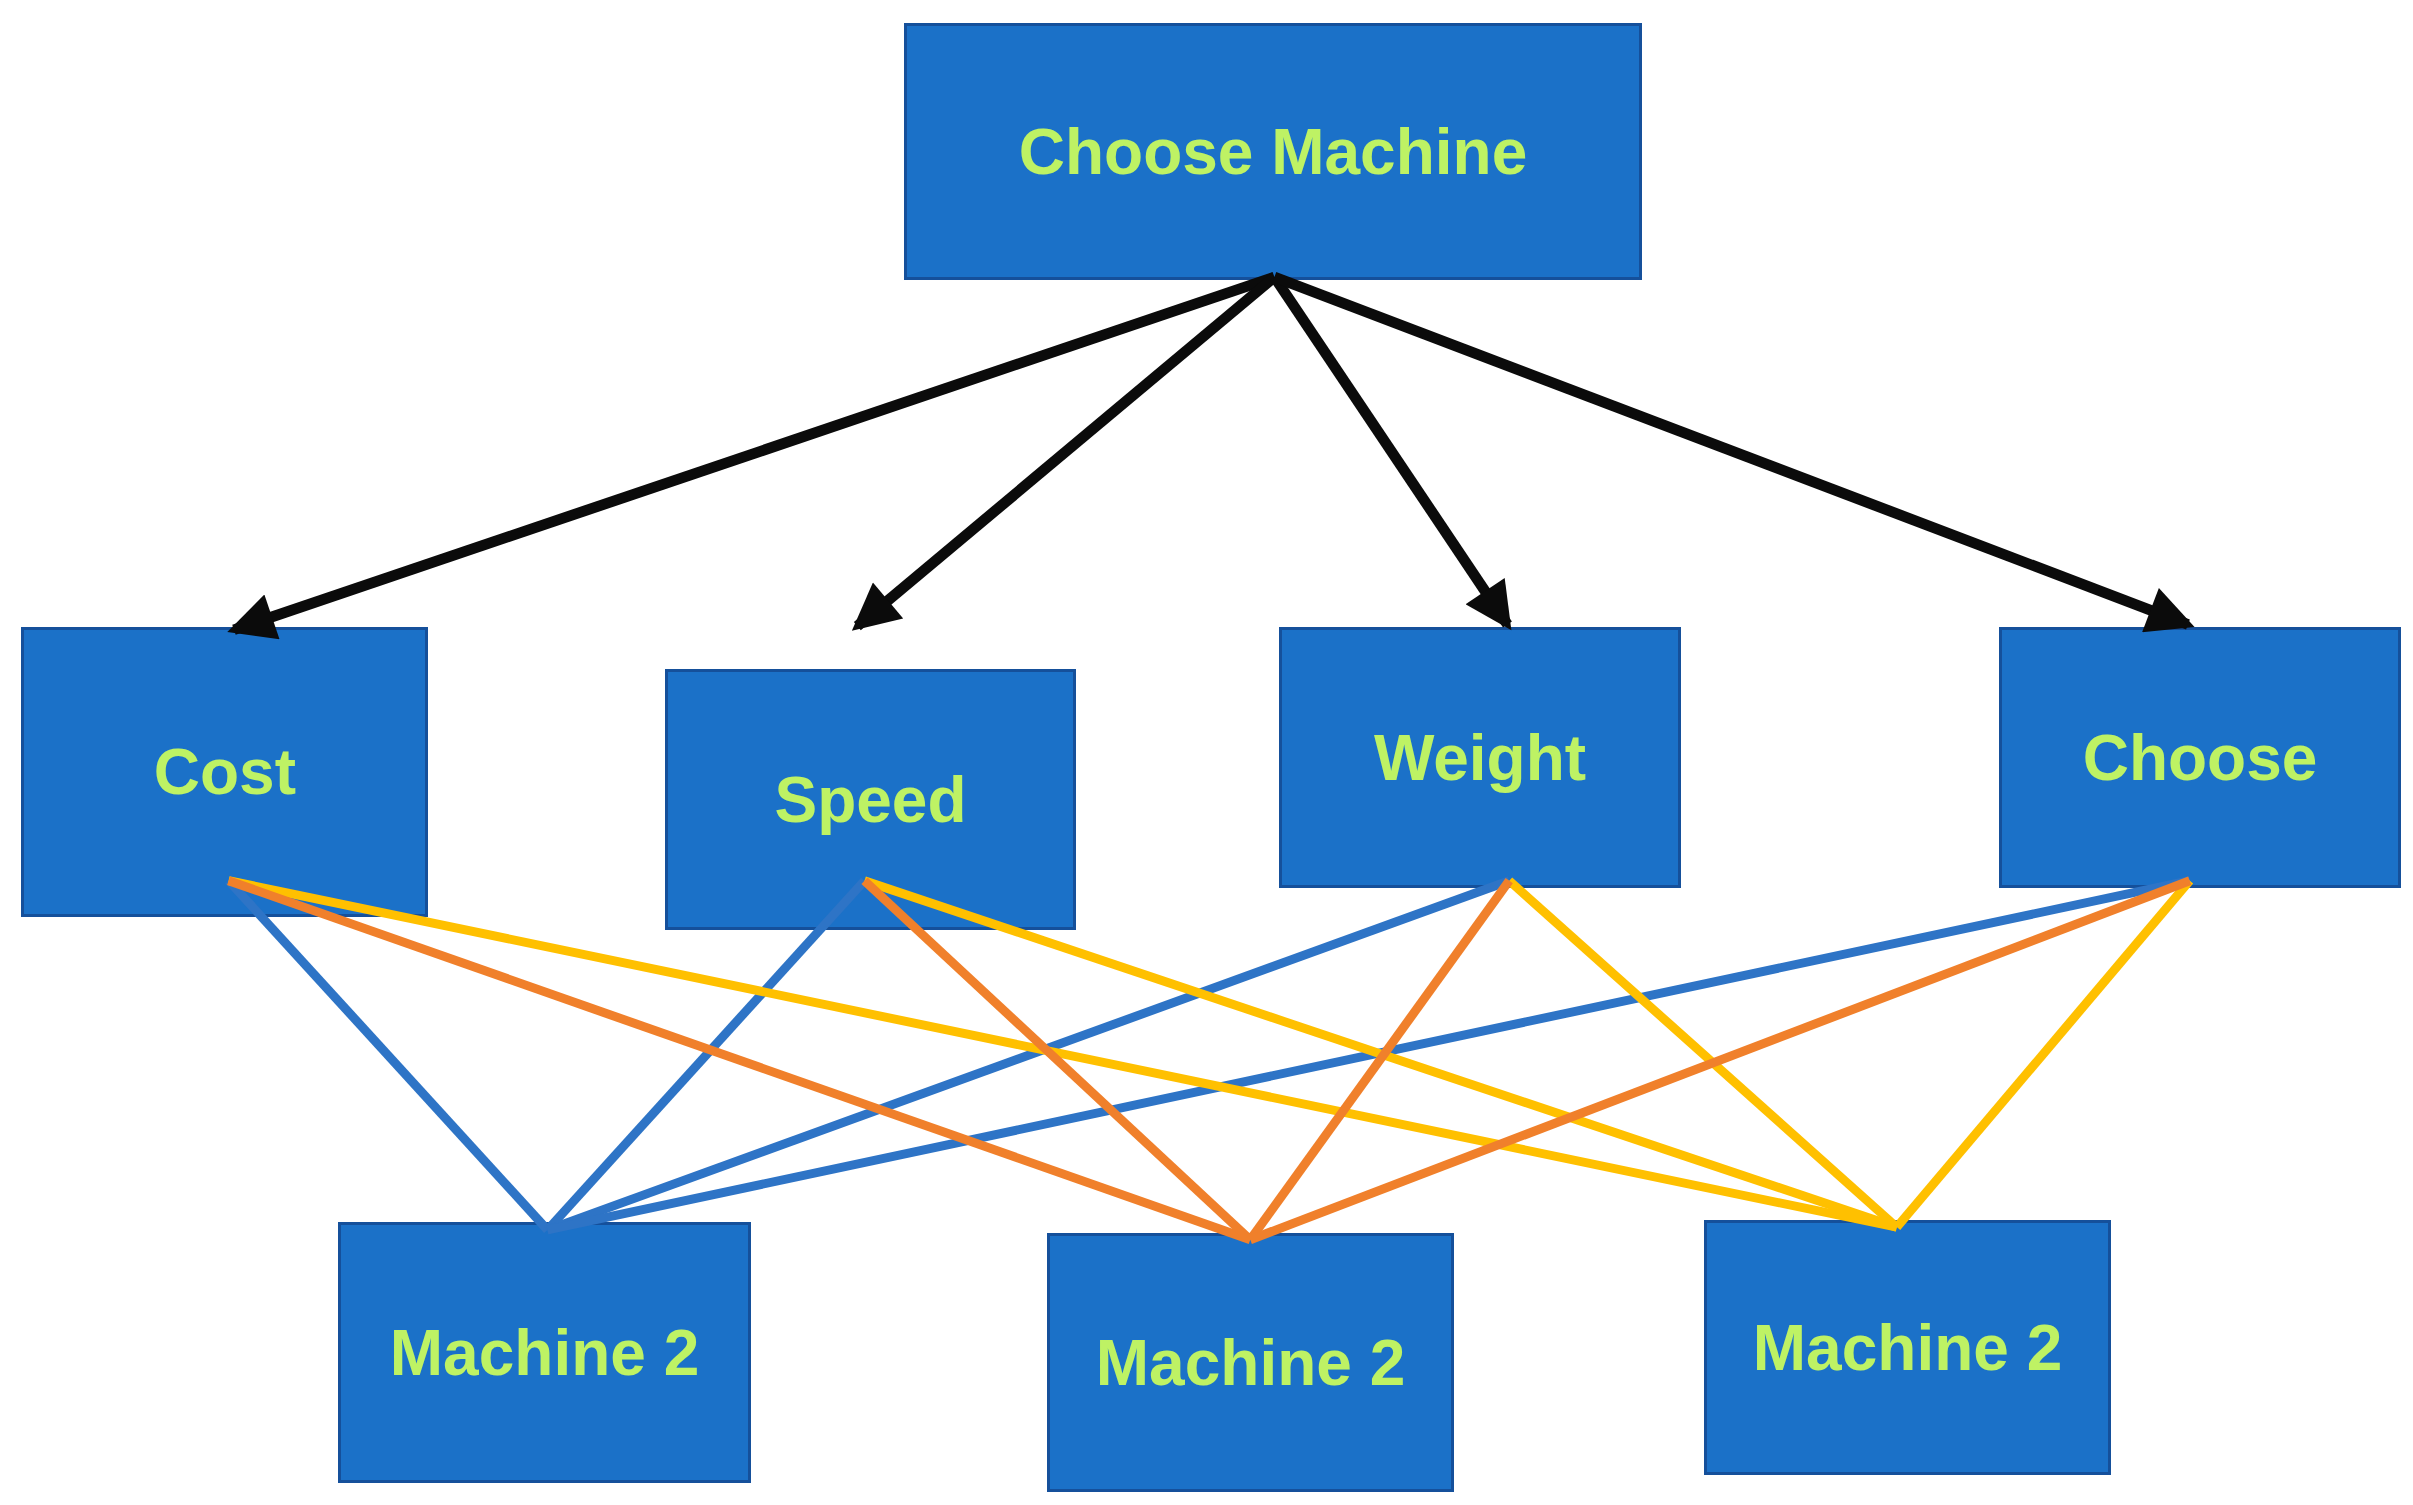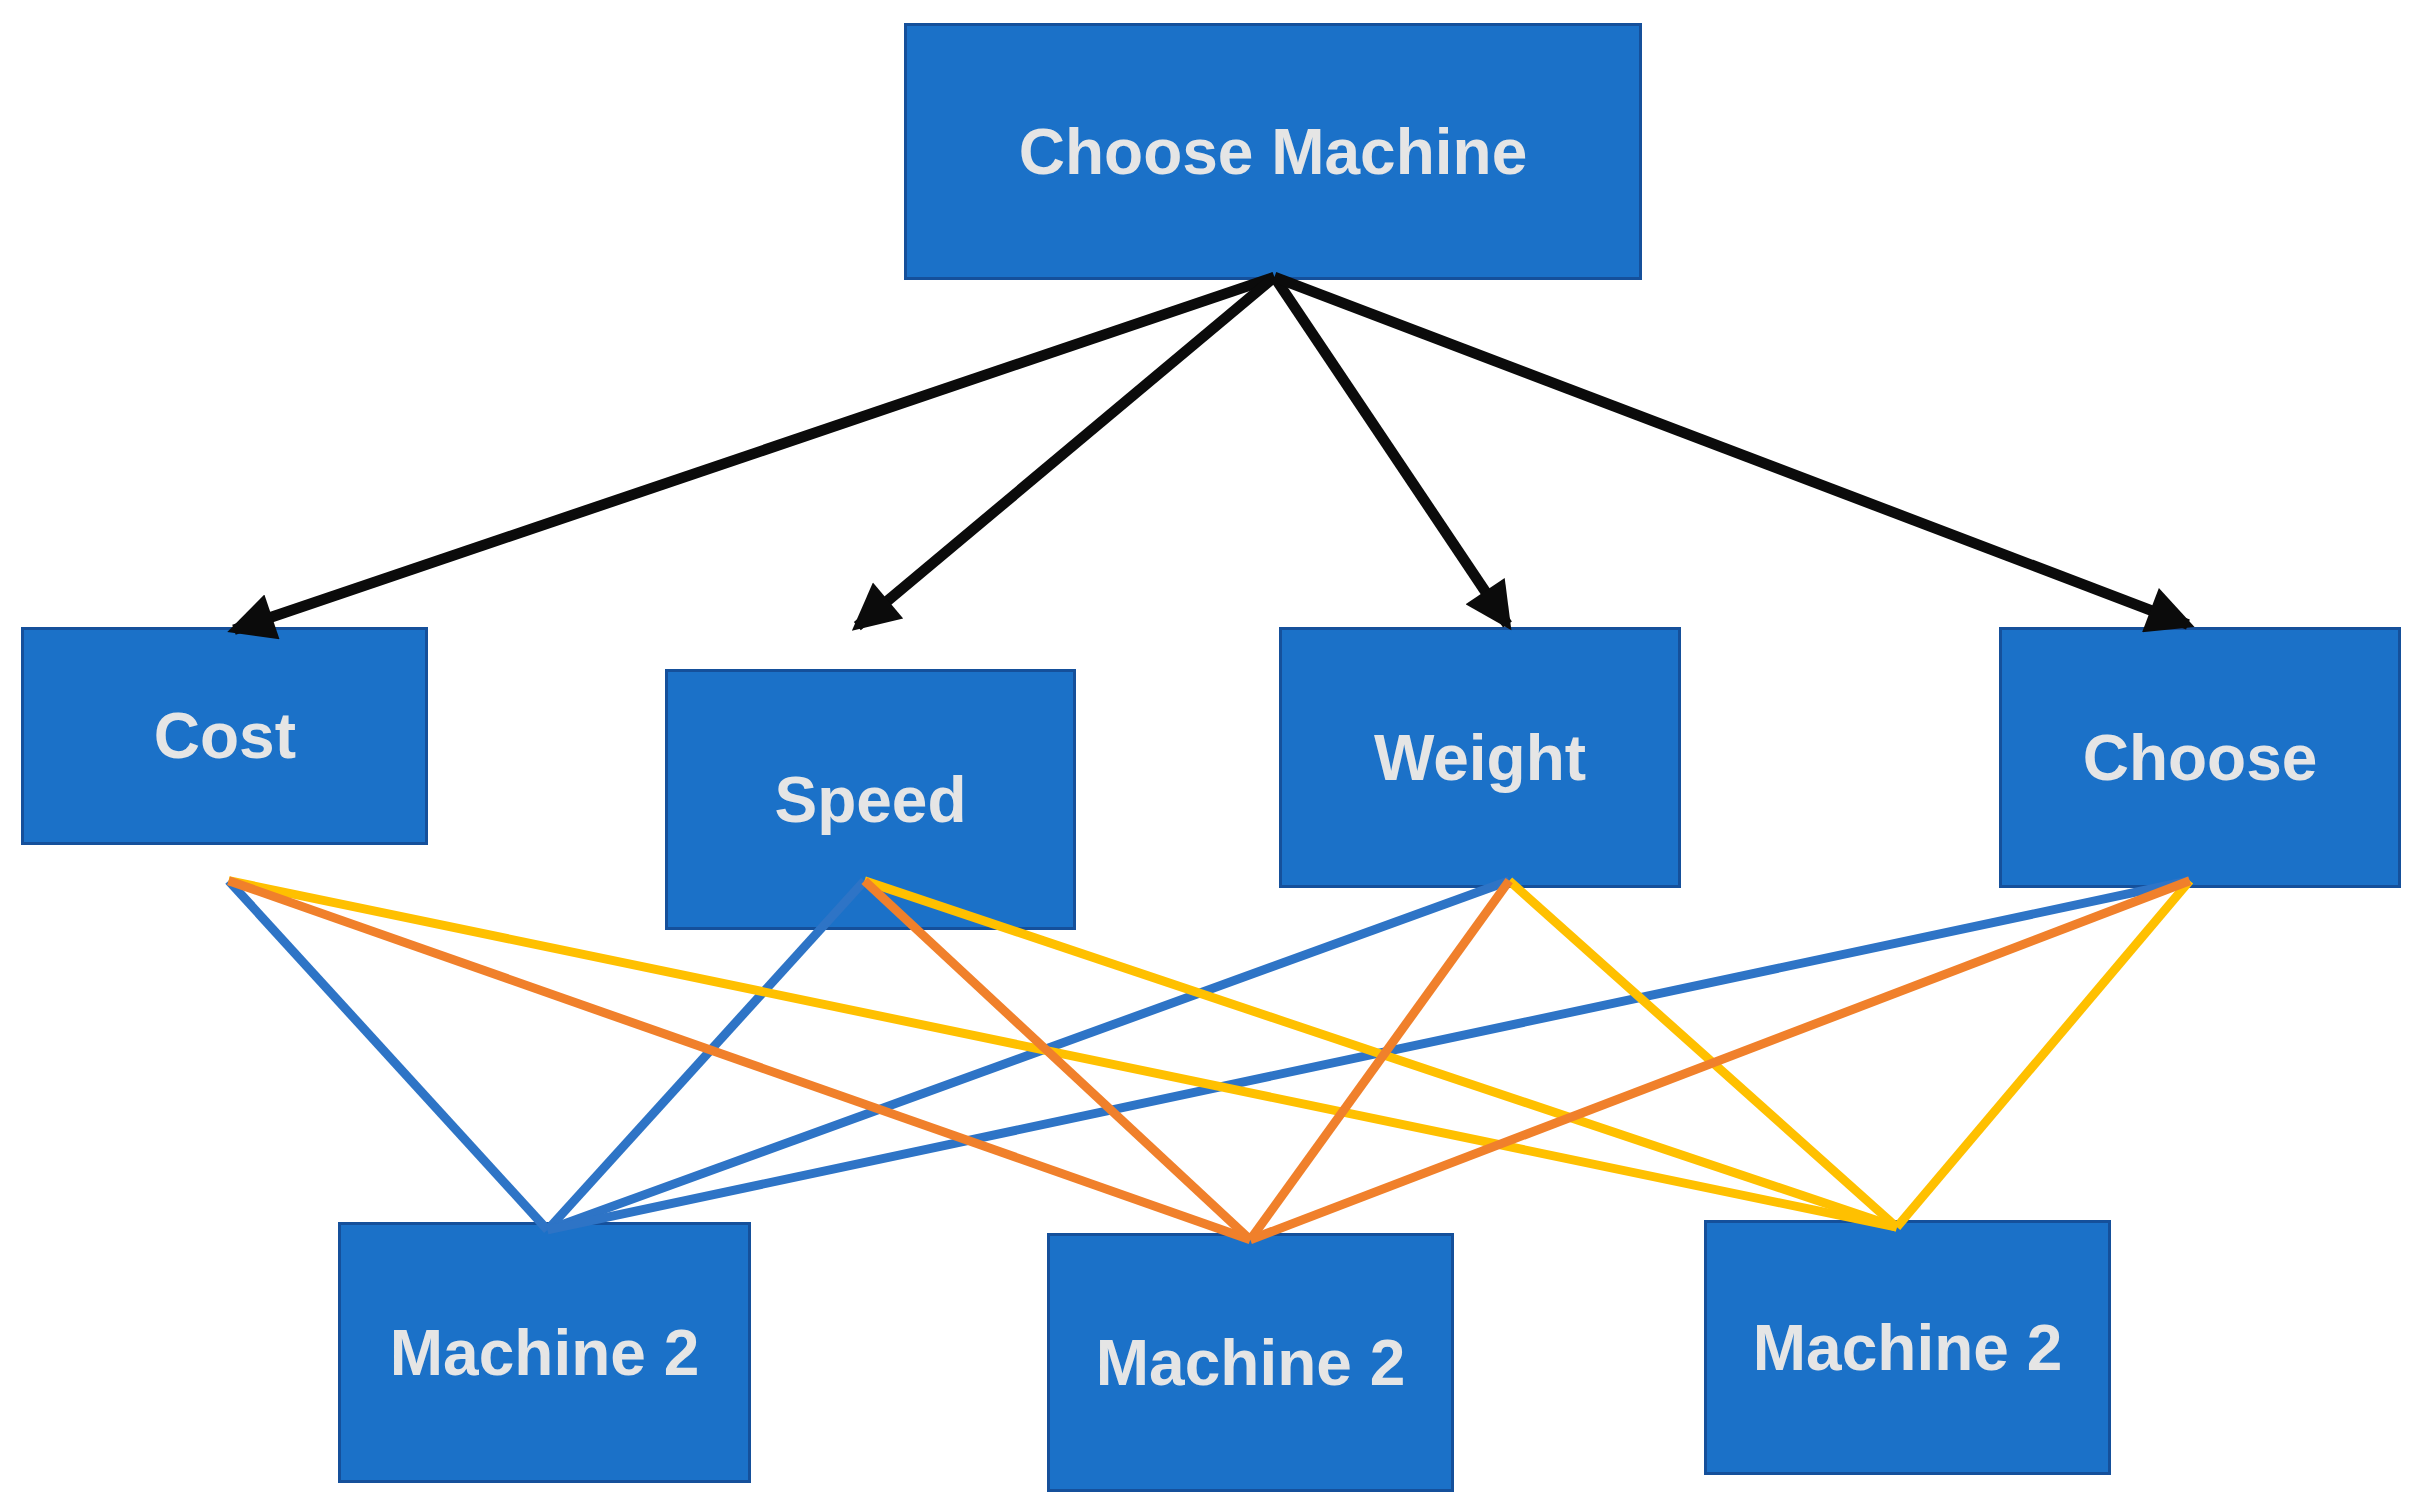--- a/index.html
+++ b/index.html
@@ -20,30 +20,30 @@
     z-index: 2;
   }
   .node {
     position: absolute;
     background: #1B71C8;
     border: 3.6px solid #15509B;
     box-sizing: border-box;
     display: flex;
     align-items: center;
     justify-content: center;
-    color: #e5e5e5;
+    color: #bef264;
     font-weight: bold;
     font-size: 64px;
     z-index: 1;
     text-align: center;
   }
   
   .node.goal    { left: 904px; top: 23px;   width: 738px; height: 257px; }
   
-  .node.cost    { left: 21.4px;   top: 627px;  width: 407px; height: 218px; }
+  .node.cost    { left: 21.4px;   top: 627px;  width: 407px; height: 290px; }
   .node.speed   { left: 665px;  top: 627px;  width: 411px; height: 261px; margin-top: 42px; }
   .node.weight  { left: 1279px; top: 627px;  width: 402px; height: 261px; }
   .node.power   { left: 1999px; top: 627px;  width: 402px; height: 261px; }
   
   .node.m1      { left: 338px;  top: 1222px; width: 413px; height: 261px; }
   .node.m2a     { left: 1047px; top: 1233px; width: 407px; height: 259px; }
   .node.m2b     { left: 1704px; top: 1220px; width: 407px; height: 255px; }
 </style>
 </head>
 <body>

